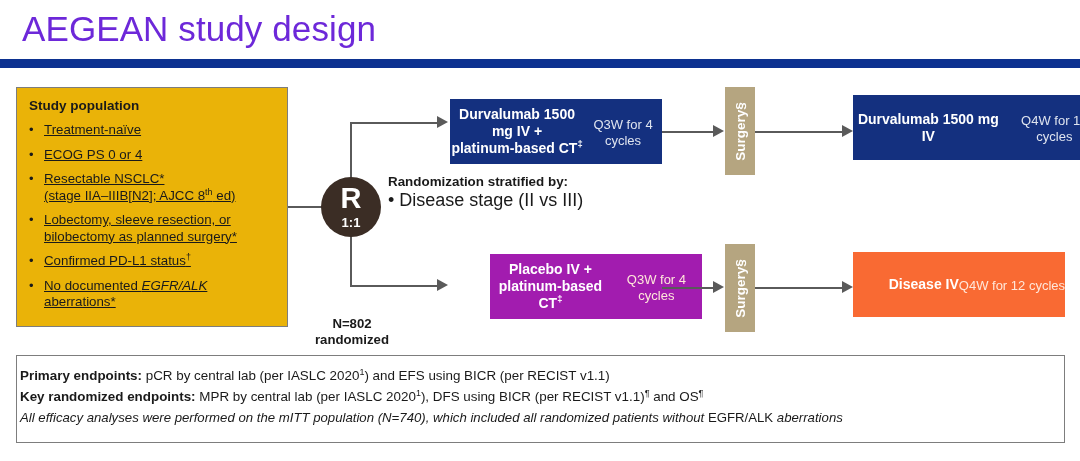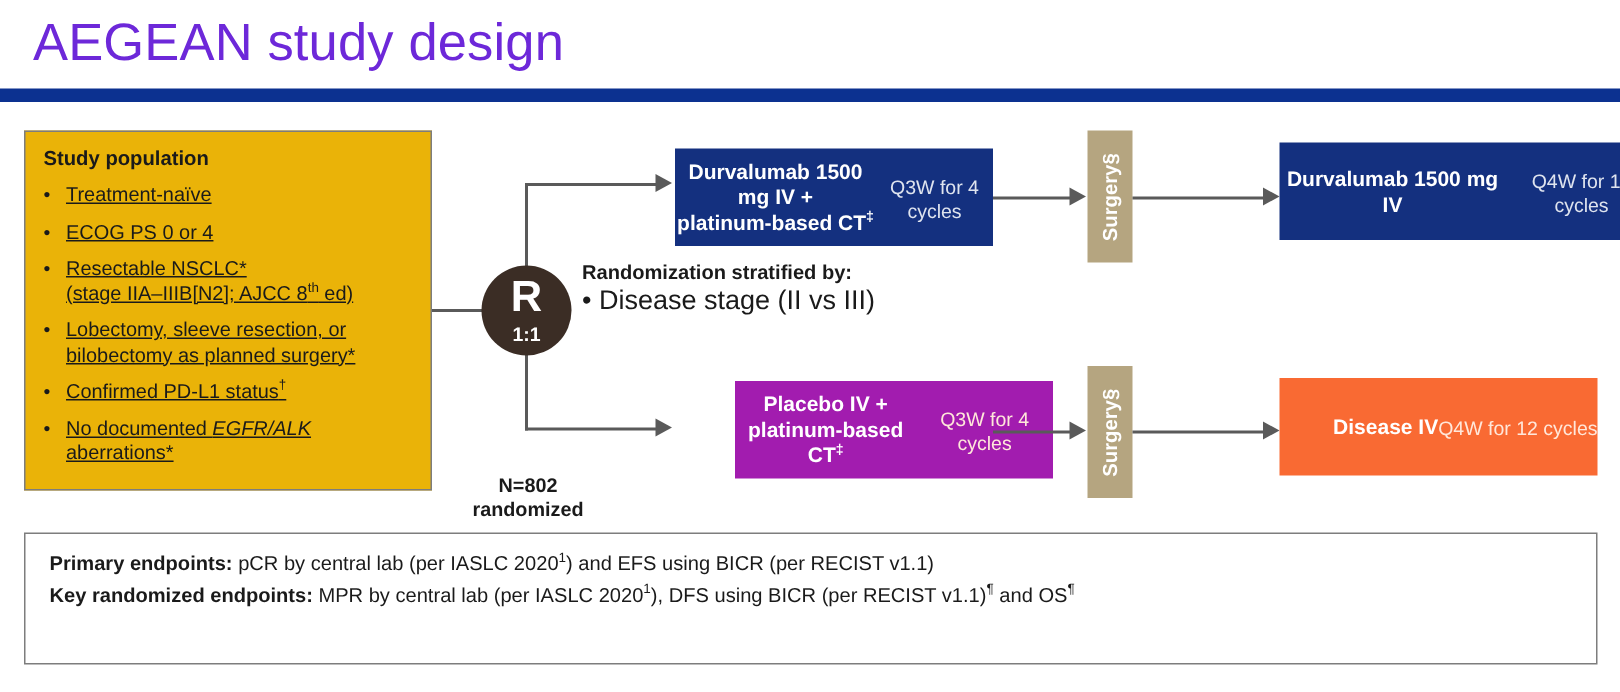--- a/index.html
+++ b/index.html
@@ -216,21 +216,21 @@
   
   #endpoints-box {
     position: absolute;
     left: 16px;
     top: 355px;
     width: 1049px;
     height: 88px;
     box-sizing: border-box;
     border: 1.5px solid #7d7d7d;
     background: #ffffff;
-    padding: 9px 12px 0 16px;
+    padding: 9px 12px 0 3px;
   }
   .endpoint-line {
     font-size: 13.4px;
     line-height: 21px;
     color: #1a1a1a;
     white-space: nowrap;
   }
   .endpoint-line b { font-weight: bold; }
   #endpoints-note {
     font-size: 13.2px;
@@ -341,13 +341,14 @@
   <div class="tx-sub">Q4W for 12 cycles</div>
 </div>
 
 <div id="endpoints-box">
   <div class="endpoint-line">
     <b>Primary endpoints:</b><span> pCR by central lab (per IASLC 2020<sup>1</sup>) and EFS using BICR (per RECIST v1.1)</span>
   </div>
   <div class="endpoint-line">
     <b>Key randomized endpoints:</b><span> MPR by central lab (per IASLC 2020<sup>1</sup>), DFS using BICR (per RECIST v1.1)<sup>¶</sup> and OS<sup>¶</sup></span>
   </div>
+  <div id="endpoints-note">All efficacy analyses were performed on the mITT population (N=740), which included all randomized patients without <span class="upright">EGFR/ALK</span> aberrations</div>
 </div>
 
 </body></html>

